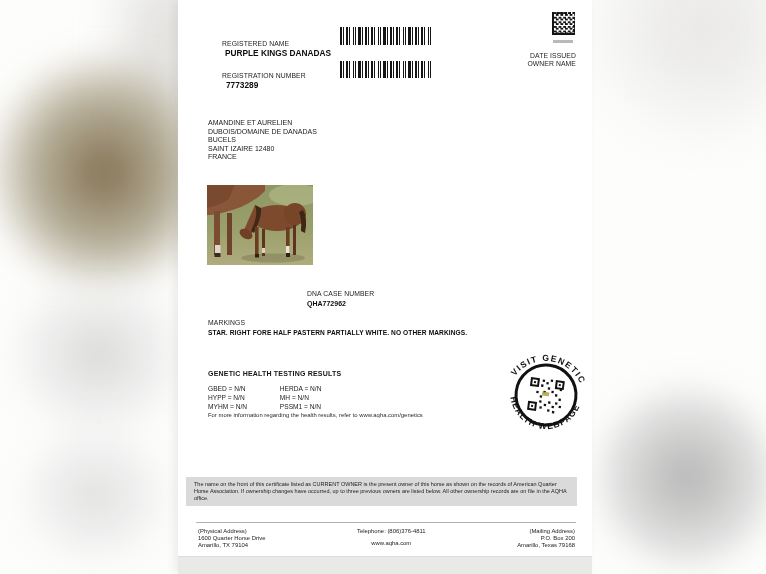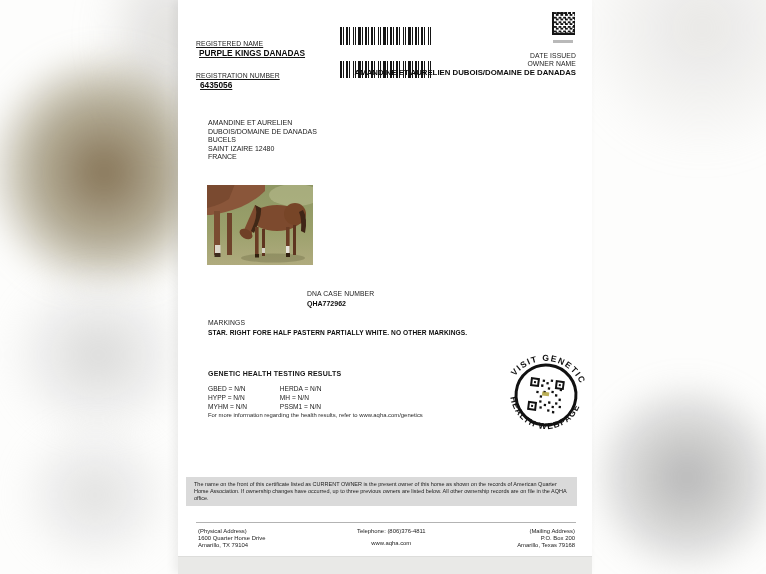--- a/index.html
+++ b/index.html
@@ -38,21 +38,21 @@
     background:repeating-linear-gradient(90deg,#141414 0 1.5px,#fff 1.5px 2.5px,#141414 2.5px 3.5px,#fff 3.5px 5.5px,#141414 5.5px 8px,#fff 8px 9px,#141414 9px 10px,#fff 10px 12.5px);}
   .bc1{left:162px;top:27px;}
   .bc2{left:162px;top:61px;height:17px;}
   
   .datamatrix{left:374px;top:12px;width:23px;height:23px;
     background:repeating-conic-gradient(#141414 0% 25%, #ffffff 0% 50%) 0 0 / 4.6px 4.6px;
     border-left:2.2px solid #141414;border-bottom:2.2px solid #141414;
     border-top:2px dotted #141414;border-right:2px dotted #141414;box-sizing:border-box;}
   .dm-caption{left:375px;top:40px;width:20px;height:2.5px;background:#b9b9b9;}
   
-  .hdr-left{left:18px;top:40px;text-decoration:underline;}
+  .hdr-left{left:44px;top:40px;}
   .hdr-left .val{font-size:8.3px;padding-left:3px;margin-bottom:14px;}
   .hdr-right{right:16px;top:52px;text-align:right;}
   .hdr-right .val1{font-size:8.2px;margin-bottom:9px;}
   .hdr-right .val2{font-size:7.8px;}
   .address{left:30px;top:119px;font-size:7px;line-height:8.6px;color:#1a1a1a;}
   
   .photo{left:29px;top:185px;width:106px;height:80px;overflow:hidden;}
   
   .dna{left:129px;top:290px;}
   .dna .val{font-size:7px;margin-top:2px;}
@@ -94,27 +94,26 @@
 
     <div class="abs barcode bc1"></div>
     <div class="abs barcode bc2"></div>
     <div class="abs datamatrix"></div>
     <div class="abs dm-caption"></div>
 
     <div class="abs hdr-left">
       <div class="lbl">REGISTERED NAME</div>
       <div class="val">PURPLE KINGS DANADAS</div>
       <div class="lbl">REGISTRATION NUMBER</div>
-      <div class="val" style="font-size:8.3px;padding-left:4px;">6435056</div>
+      <div class="val" style="font-size:8.3px;padding-left:4px;">7773289</div>
     </div>
 
     <div class="abs hdr-right">
       <div class="lbl">DATE ISSUED</div>
       <div class="lbl">OWNER NAME</div>
-      <div class="val val2">AMANDINE ET AURELIEN DUBOIS/DOMAINE DE DANADAS</div>
     </div>
 
     <div class="abs address">
       <div>AMANDINE ET AURELIEN</div>
       <div>DUBOIS/DOMAINE DE DANADAS</div>
       <div>BUCELS</div>
       <div>SAINT IZAIRE  12480</div>
       <div>FRANCE</div>
     </div>
 

